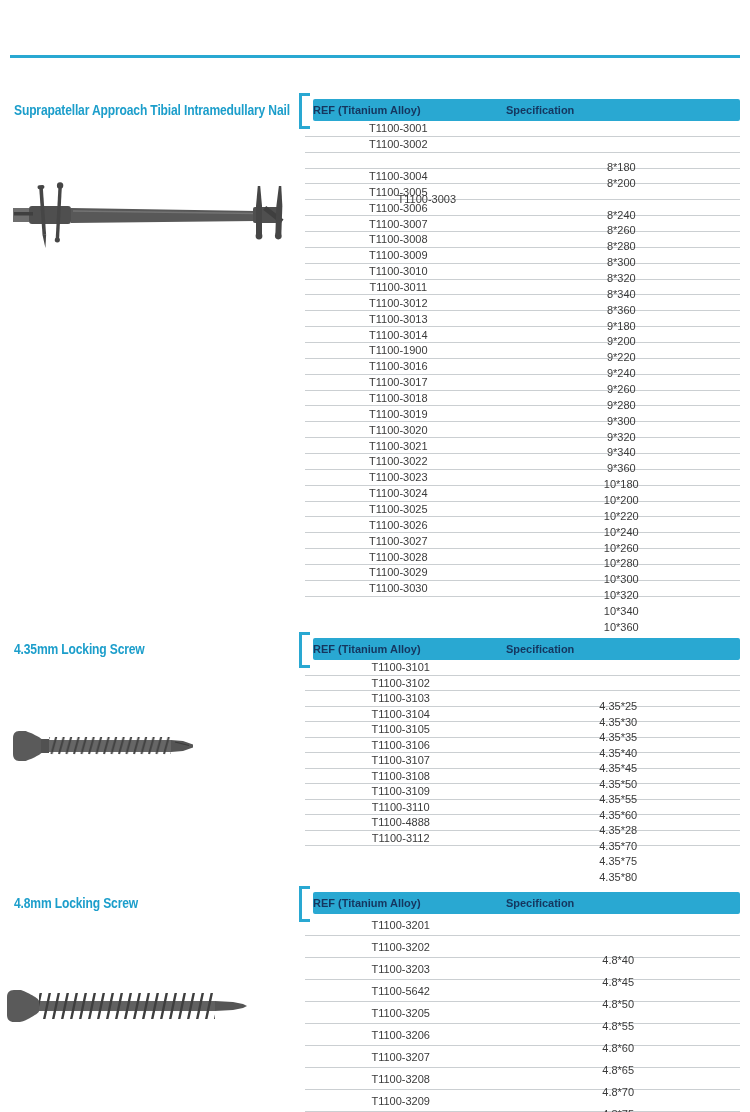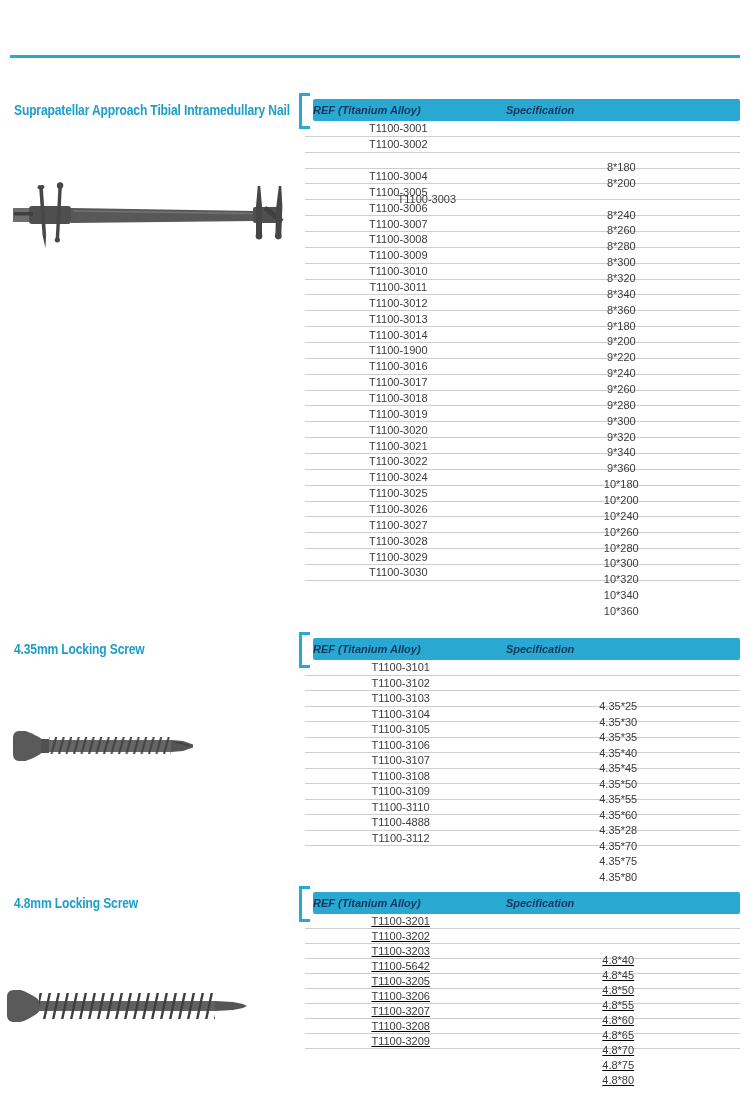--- a/index.html
+++ b/index.html
@@ -24,38 +24,38 @@
     position:relative; margin-left:8px; height:22px;
     background:var(--accent,#29a8d2); border-radius:2px;
     display:flex; align-items:stretch;
   }
   .bracket{
     position:absolute; left:-14px; top:-6px; width:8px; height:30px;
     border:3px solid var(--accent,#29a8d2); border-right:none;
   }
   .th{
     display:flex; align-items:center; justify-content:center;
-    color:var(--header-text,#15365f); font-size:11px; font-weight:700;font-style:italic;
+    color:var(--header-text,#15365f); font-size:11px; font-weight:700;
   }
   .th:first-child{ width:44%; }
   .th:last-child{ width:56%; }
   .tbody{ width:100%; }
   .tr{
     display:flex; box-sizing:border-box;
     border-bottom:1px solid var(--row-divider,#cbcfd2);
   }
   .td{
     display:flex; align-items:center; justify-content:center;
     font-size:11px; color:var(--cell-text,#3a3a3a);
   }
   .td:first-child{ width:44%; }
   .td:last-child{ width:56%;margin-top:46px; }
   #table-0 .tr{ height:15.87px;gap:11px; }
   #table-1 .tr{ height:15.5px;text-align:right; }
-  #table-2 .tr{ height:15px;text-decoration:underline; }
+  #table-2 .tr{ height:22px; }
   .figure{ position:absolute; }
   #title-0{ top:99px; }  #table-0{ top:99px; }
   #title-1{ top:638px; } #table-1{ top:638px; }
   #title-2{ top:892px; } #table-2{ top:892px; }
   #fig-0{ left:13px; top:180px; width:276px; height:72px; }
   #fig-1{ left:13px; top:729px; width:182px; height:34px; }
   #fig-2{ left:7px;  top:987px; width:244px; height:38px; }
   svg{ display:block; width:100%; height:100%; }
 </style>
 </head>
@@ -191,20 +191,24 @@
           <div class="td">T1100-3020</div>
           <div class="td">9*360</div>
         </div>
         <div class="tr">
           <div class="td">T1100-3021</div>
           <div class="td">10*180</div>
         </div>
         <div class="tr">
           <div class="td">T1100-3022</div>
           <div class="td">10*200</div>
+        </div>
+        <div class="tr">
+          <div class="td">T1100-3023</div>
+          <div class="td">10*220</div>
         </div>
         <div class="tr">
           <div class="td">T1100-3024</div>
           <div class="td">10*240</div>
         </div>
         <div class="tr">
           <div class="td">T1100-3025</div>
           <div class="td">10*260</div>
         </div>
         <div class="tr">

